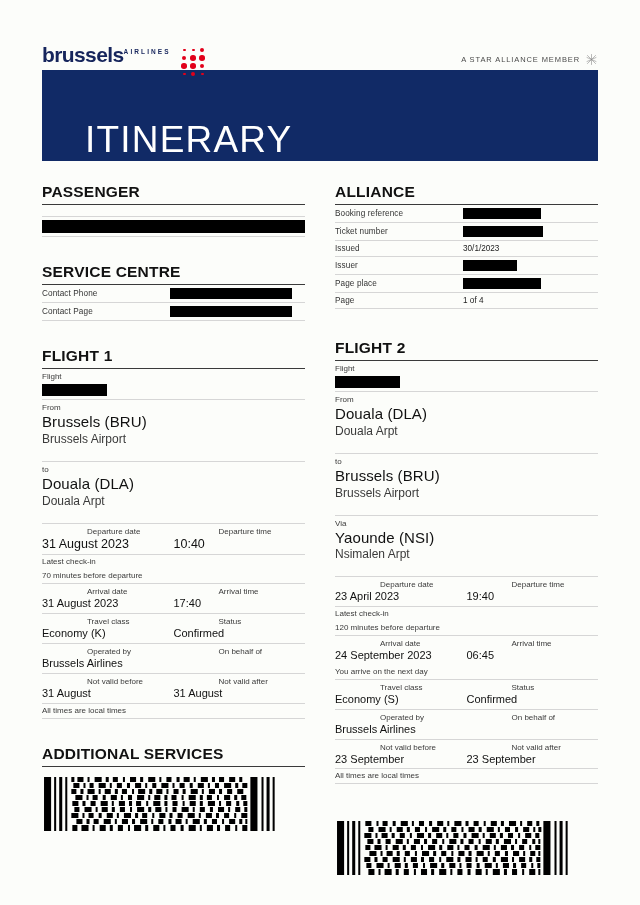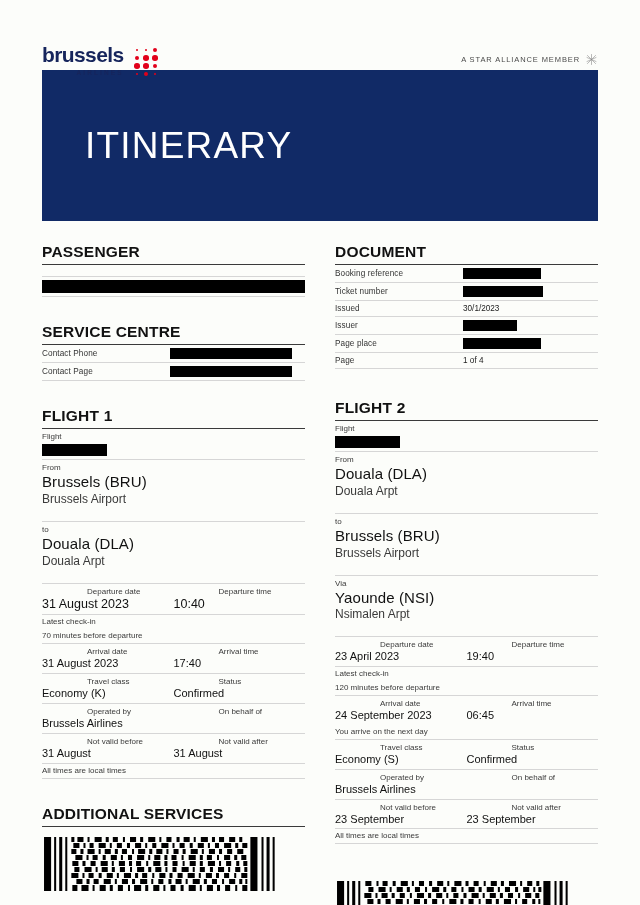--- a/index.html
+++ b/index.html
@@ -33,21 +33,21 @@
     line-height: 1;
   }
   .logo-sub {
     font-size: 6.5px;
     font-weight: bold;
     color: #16255c;
     letter-spacing: 2.1px;
     text-align: right;
     margin-top: 4px;
   }
-  .logo-text-col { display: flex; flex-direction: column; }
+  .logo-text-col { display: flex; flex-direction: row; }
   .logo-dots {
     margin-left: 9px;
     margin-top: 2px;
     display: grid;
     grid-template-columns: repeat(3, 9px);
     grid-template-rows: repeat(4, 8px);
     align-items: center;
     justify-items: center;
   }
   .logo-dots i { background: #e2001a; border-radius: 50%; display: block; }
@@ -64,24 +64,24 @@
   .star-alliance .sa-text {
     font-size: 7.5px;
     letter-spacing: 0.9px;
     color: #4a4a4a;
   }
   .sa-mark { width: 13px; height: 13px; }
 
   
   .banner {
     margin-top: 24px;
-    height: 151px;
+    height: 91px;
     background: #112a66;
     display: flex;
-    align-items: center;
+    align-items: flex-end;
   }
   .banner-title {
     color: #ffffff;
     font-size: 37px;
     letter-spacing: 1.2px;
     padding-left: 43px;
     font-weight: normal;
   }
 
   
@@ -537,21 +537,21 @@
               <rect x="191" y="50" width="2" height="6"></rect>
               <rect x="198" y="50" width="5" height="6"></rect>
           </g>
         </svg>
       </div>
 
     </div>
 
     <div class="col">
 
-      <div class="sec-title big">DOCUMENT</div>
+      <div class="sec-title big">ALLIANCE</div>
 
       <div class="row kv">
         <span class="lbl">Booking reference</span>
         <span class="redact r-book"></span>
       </div>
       <div class="row kv">
         <span class="lbl">Ticket number</span>
         <span class="redact r-ticket"></span>
       </div>
       <div class="row kv">

